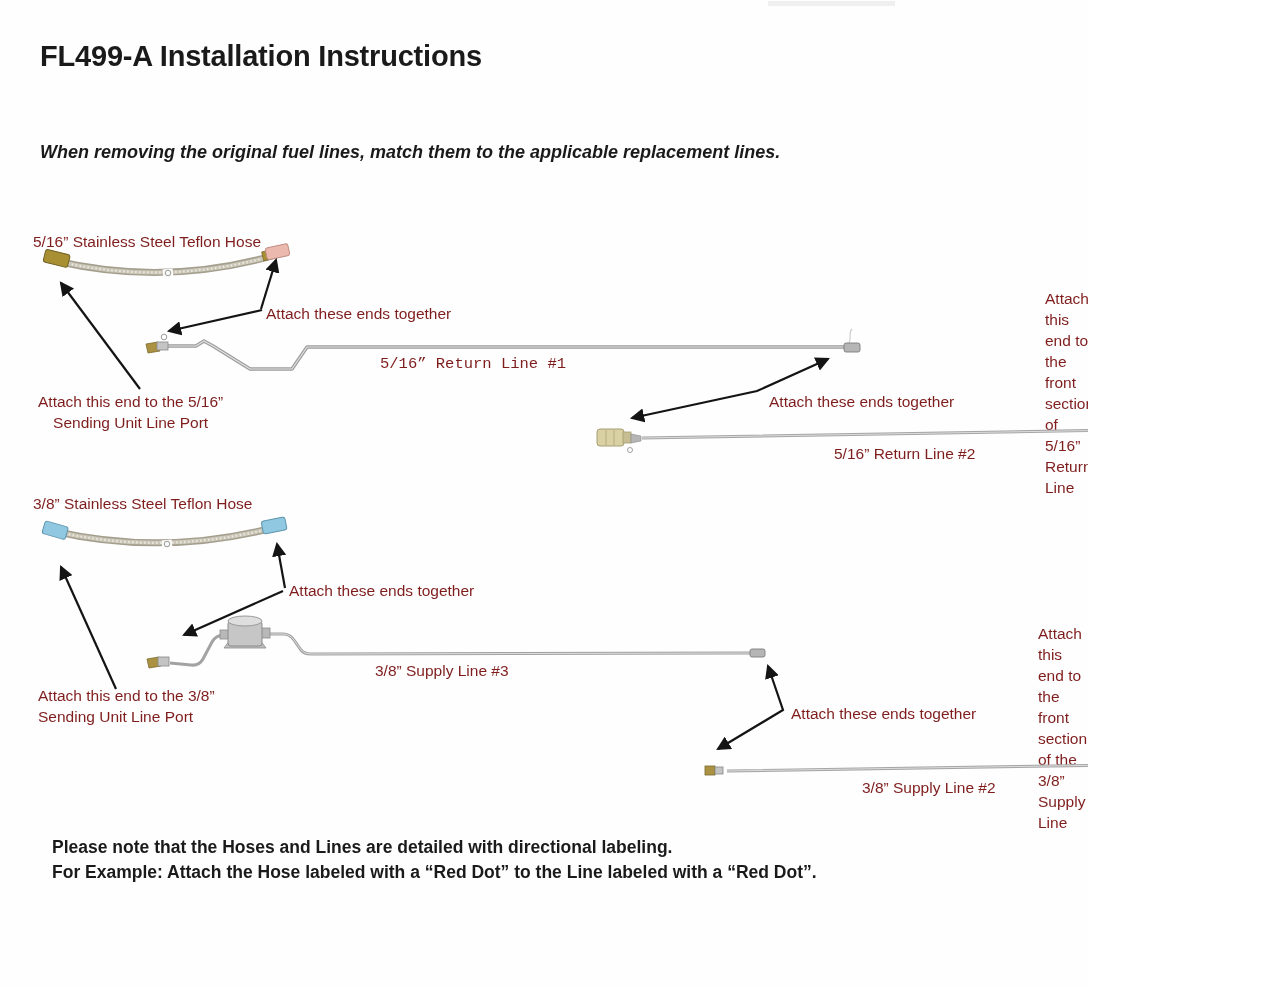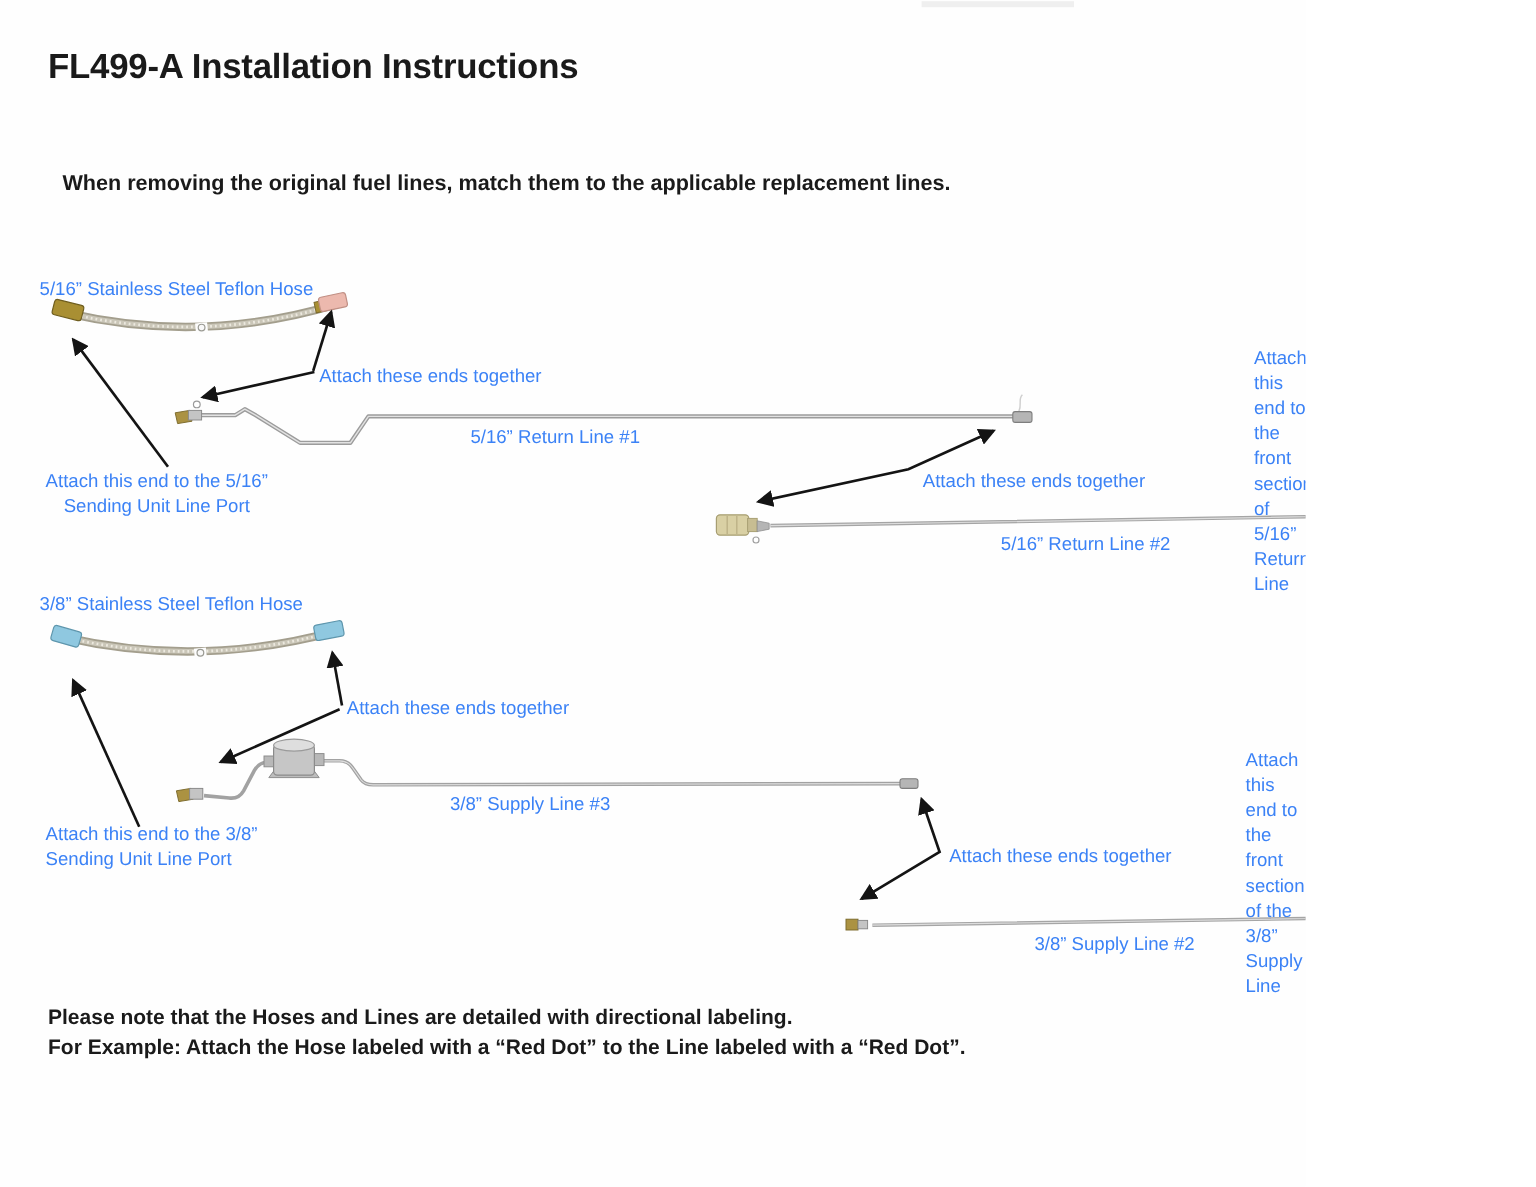--- a/index.html
+++ b/index.html
@@ -1,37 +1,37 @@
 <!DOCTYPE html>
 <html><head>
 <meta charset="utf-8">
 <style>
   html,body{margin:0;padding:0;background:#ffffff;}
   #page{
     position:relative;width:1088px;height:989px;background:#fefefe;overflow:hidden;
     font-family:"Liberation Sans",sans-serif;color:#1a1a1a;
   }
-  .lbl{position:absolute;font-size:15.5px;line-height:21px;white-space:pre-line;color:#3b82f6;}
+  .lbl{position:absolute;font-size:15.5px;line-height:21px;white-space:pre-line;color:#7f1d1d;}
   .title{position:absolute;font-size:29px;font-weight:bold;letter-spacing:-0.2px;}
   .subtitle{position:absolute;font-size:17.5px;font-weight:bold;}
   .warning{position:absolute;font-size:18px;font-weight:bold;}
-  .note{position:absolute;font-size:17.5px;font-weight:bold;line-height:24.5px;white-space:pre-line;}
+  .note{position:absolute;font-size:17.5px;font-weight:bold;line-height:24.5px;white-space:pre-line;margin-left:12px;}
   svg{position:absolute;left:0;top:0;}
 </style>
 </head>
 <body>
 
 <div id="page">
 
   <div class="title" style="left:40px;top:40px;">FL499-A Installation Instructions</div>
-  <div class="warning" style="left:52px;top:142px;">When removing the original fuel lines, match them to the applicable replacement lines.</div>
+  <div class="warning" style="left:40px;top:142px;font-style:italic;">When removing the original fuel lines, match them to the applicable replacement lines.</div>
 
   <div class="lbl" style="left:33px;top:231px;">5/16” Stainless Steel Teflon Hose</div>
   <div class="lbl" style="left:266px;top:303px;">Attach these ends together</div>
-  <div class="lbl" style="left:392px;top:354px;">5/16” Return Line #1</div>
+  <div class="lbl" style="left:380px;top:354px;font-family:Liberation Mono, monospace;">5/16” Return Line #1</div>
   <div class="lbl" style="left:38px;top:391px;text-align:center;">Attach this end to the 5/16”
 Sending Unit Line Port</div>
   <div class="lbl" style="left:1045px;top:288px;">Attach this end to the front
 section of 5/16” Return Line</div>
   <div class="lbl" style="left:769px;top:391px;">Attach these ends together</div>
   <div class="lbl" style="left:834px;top:443px;">5/16” Return Line #2</div>
 
   <div class="lbl" style="left:33px;top:493px;text-align:right;">3/8” Stainless Steel Teflon Hose</div>
   <div class="lbl" style="left:289px;top:580px;">Attach these ends together</div>
   <div class="lbl" style="left:375px;top:660px;">3/8” Supply Line #3</div>

